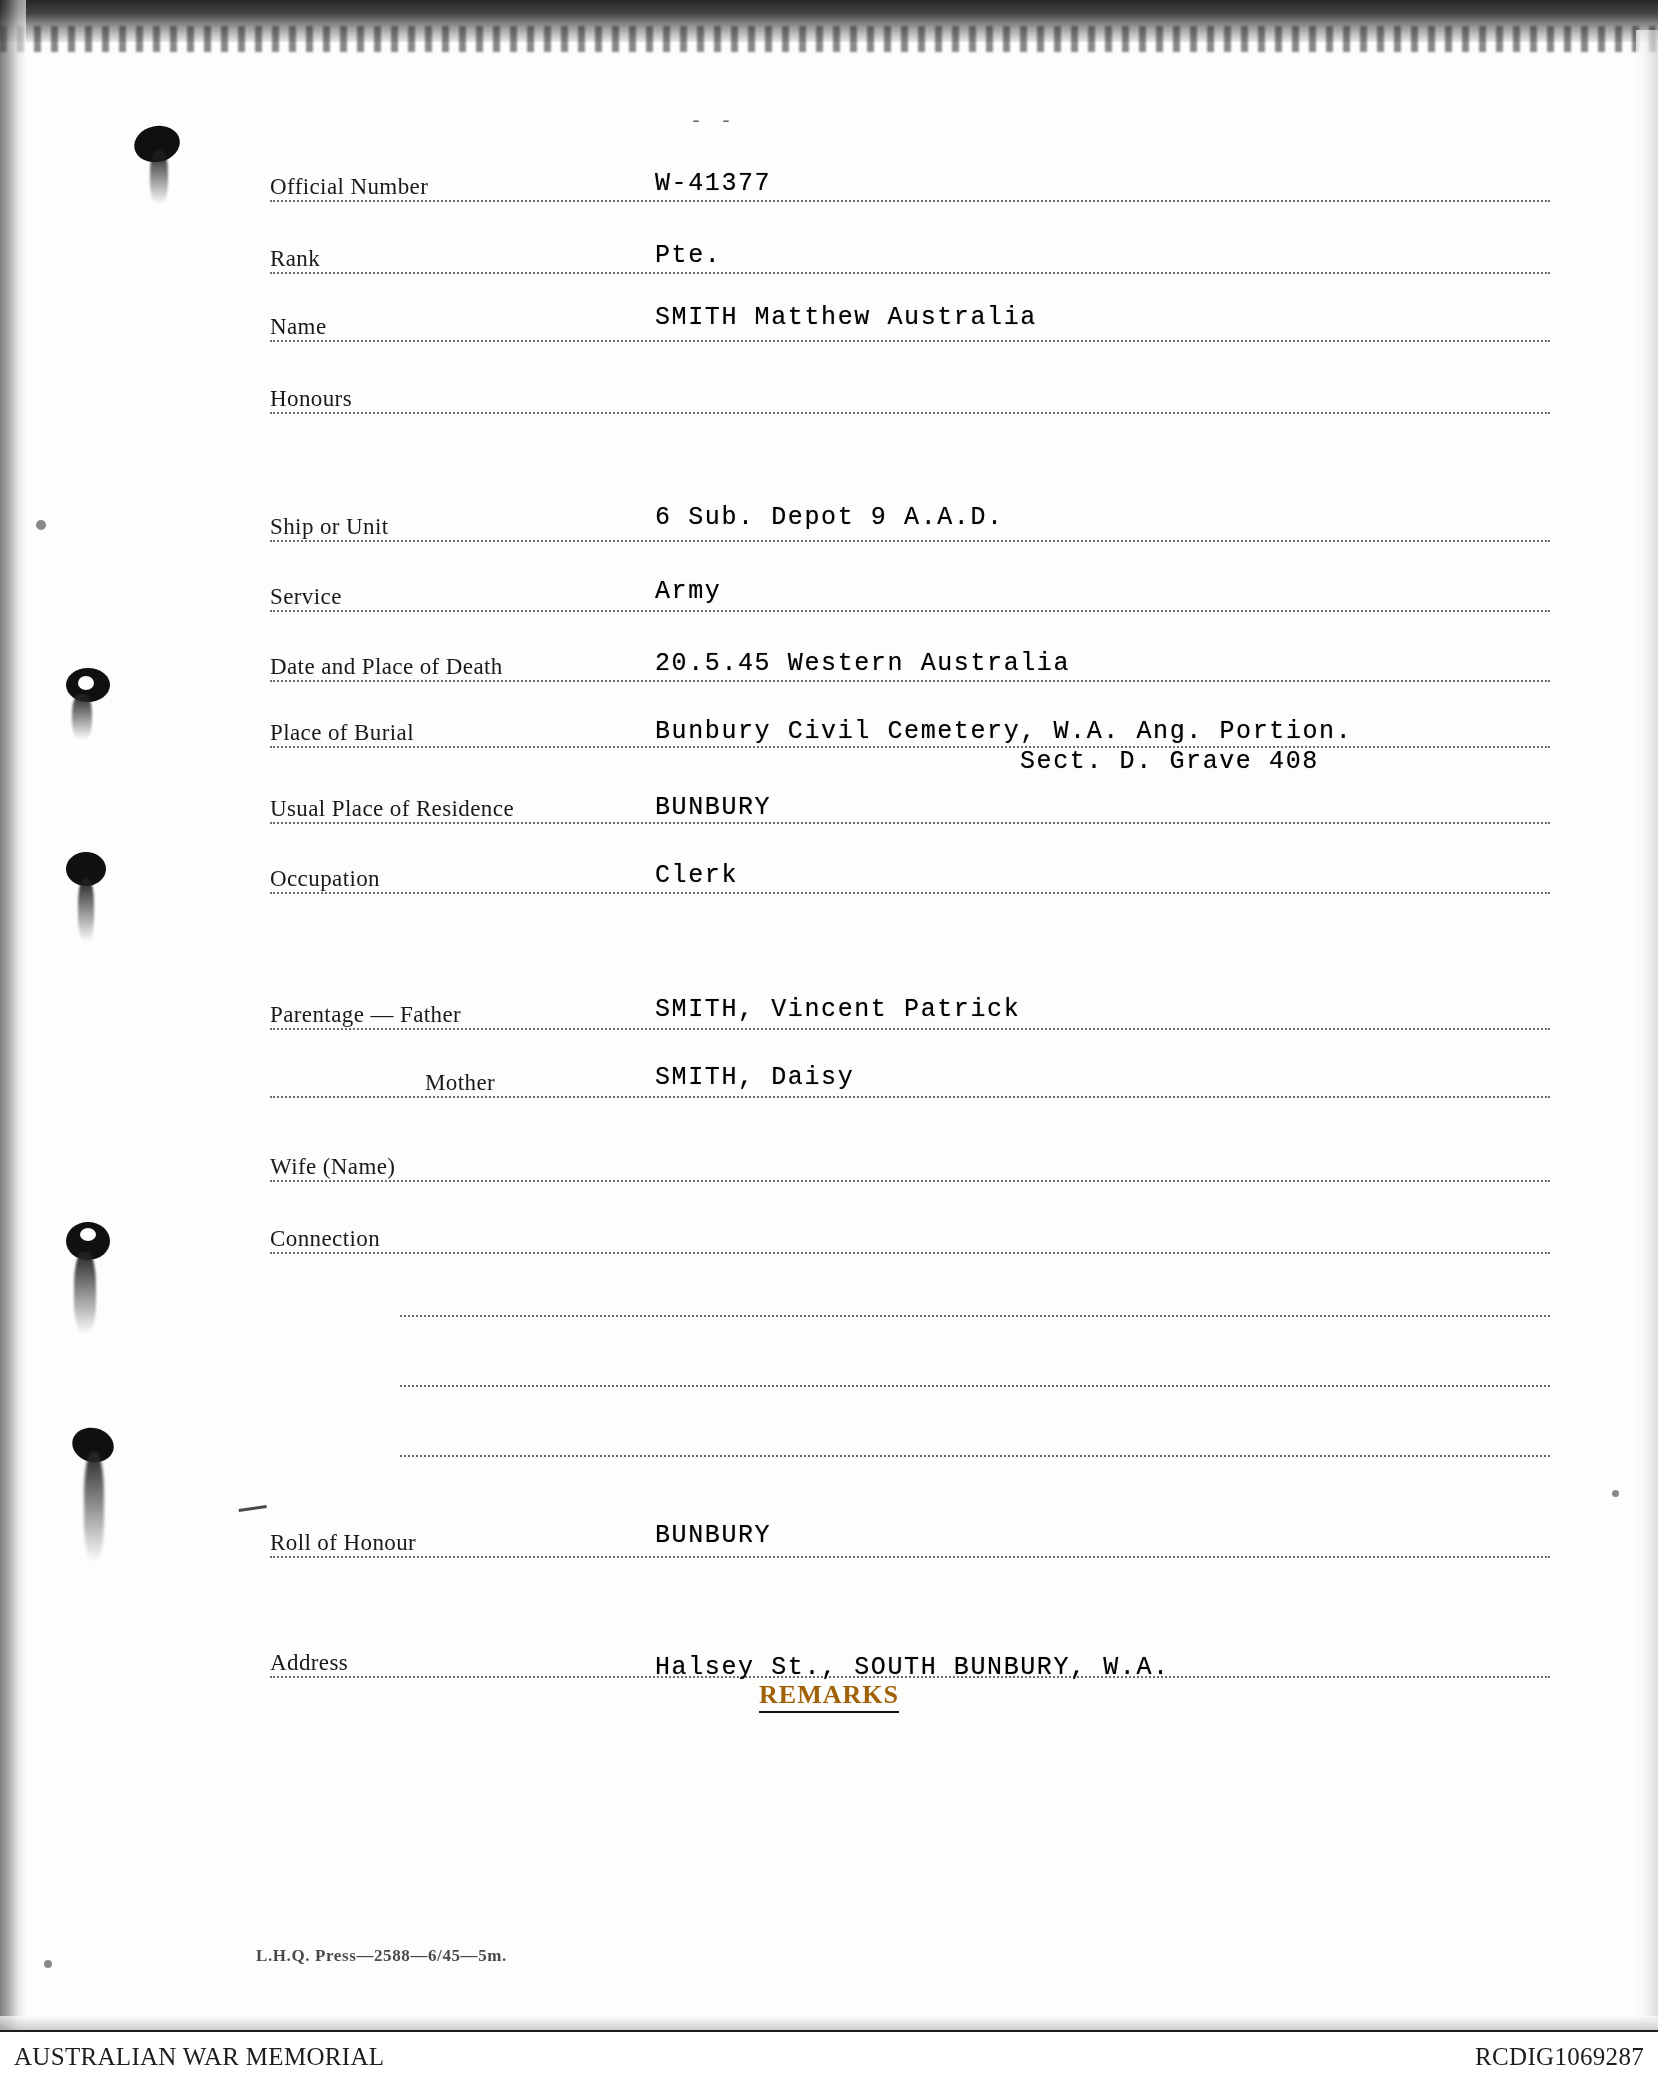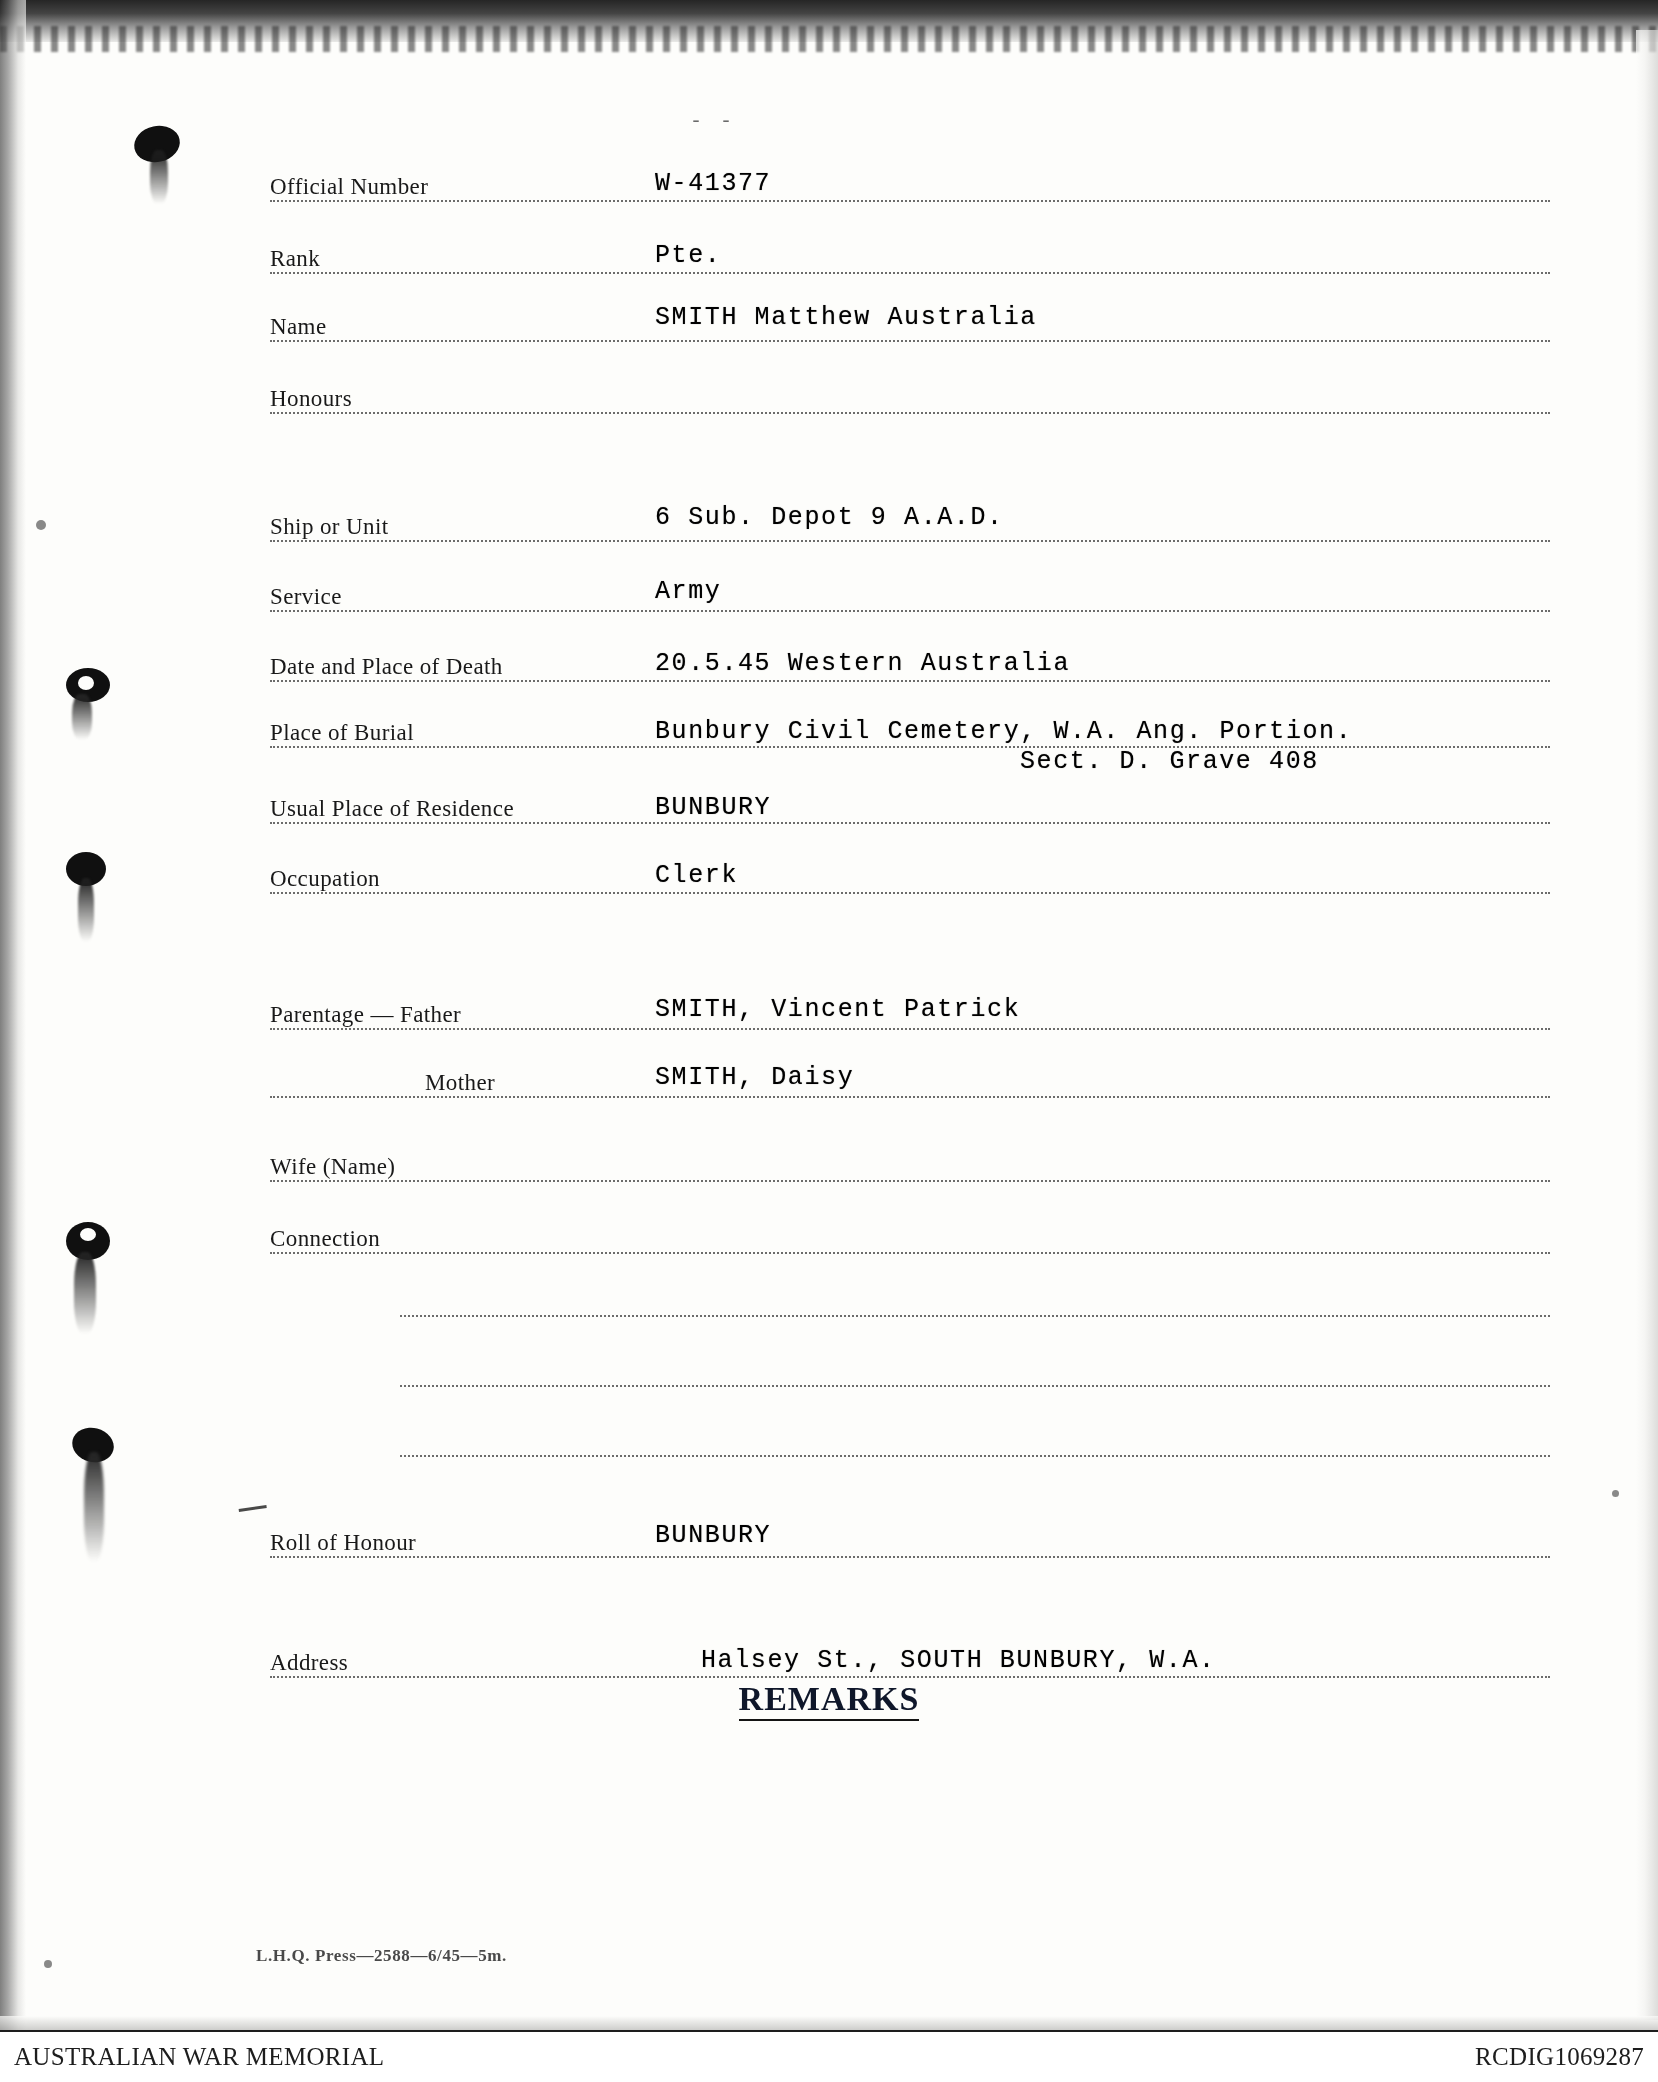--- a/index.html
+++ b/index.html
@@ -125,24 +125,24 @@
     width: 1150px;
     border-bottom: 2px dotted #3c3c3c;
     opacity: .75;
   }
 
   .remarks {
     position: absolute;
     left: 0; right: 0;
     text-align: center;
     font-family: "Liberation Serif", serif;
-    font-size: 34px;
+    font-size: 26px;
     font-weight: bold;
     letter-spacing: 1px;
-    color: #0f172a;
+    color: #a16207;
   }
   .remarks span { border-bottom: 2px solid #141414; padding-bottom: 2px; }
 
   .press-line {
     position: absolute;
     left: 256px;
     top: 1946px;
     font-family: "Liberation Serif", serif;
     font-size: 17px;
     font-weight: bold;
@@ -313,21 +313,21 @@
   <div class="row" style="top:1500px;margin-top:16px;">
     <div class="label">Roll of Honour</div>
     <div class="dots"></div>
     <div class="value" style="left:385px; bottom:12px;">BUNBURY</div>
   </div>
 
 
   <div class="row" style="top:1636px;">
     <div class="label">Address</div>
     <div class="dots"></div>
-    <div class="value" style="left:385px; bottom:7px;margin-left:46px;">Halsey St., SOUTH BUNBURY, W.A.</div>
+    <div class="value" style="left:385px; bottom:0;">Halsey St., SOUTH BUNBURY, W.A.</div>
   </div>
 
   <div class="remarks" style="top:1680px;">
     <span>REMARKS</span>
   </div>
 
   <div class="press-line">L.H.Q. Press—2588—6/45—5m.</div>
 
 </div>
 

